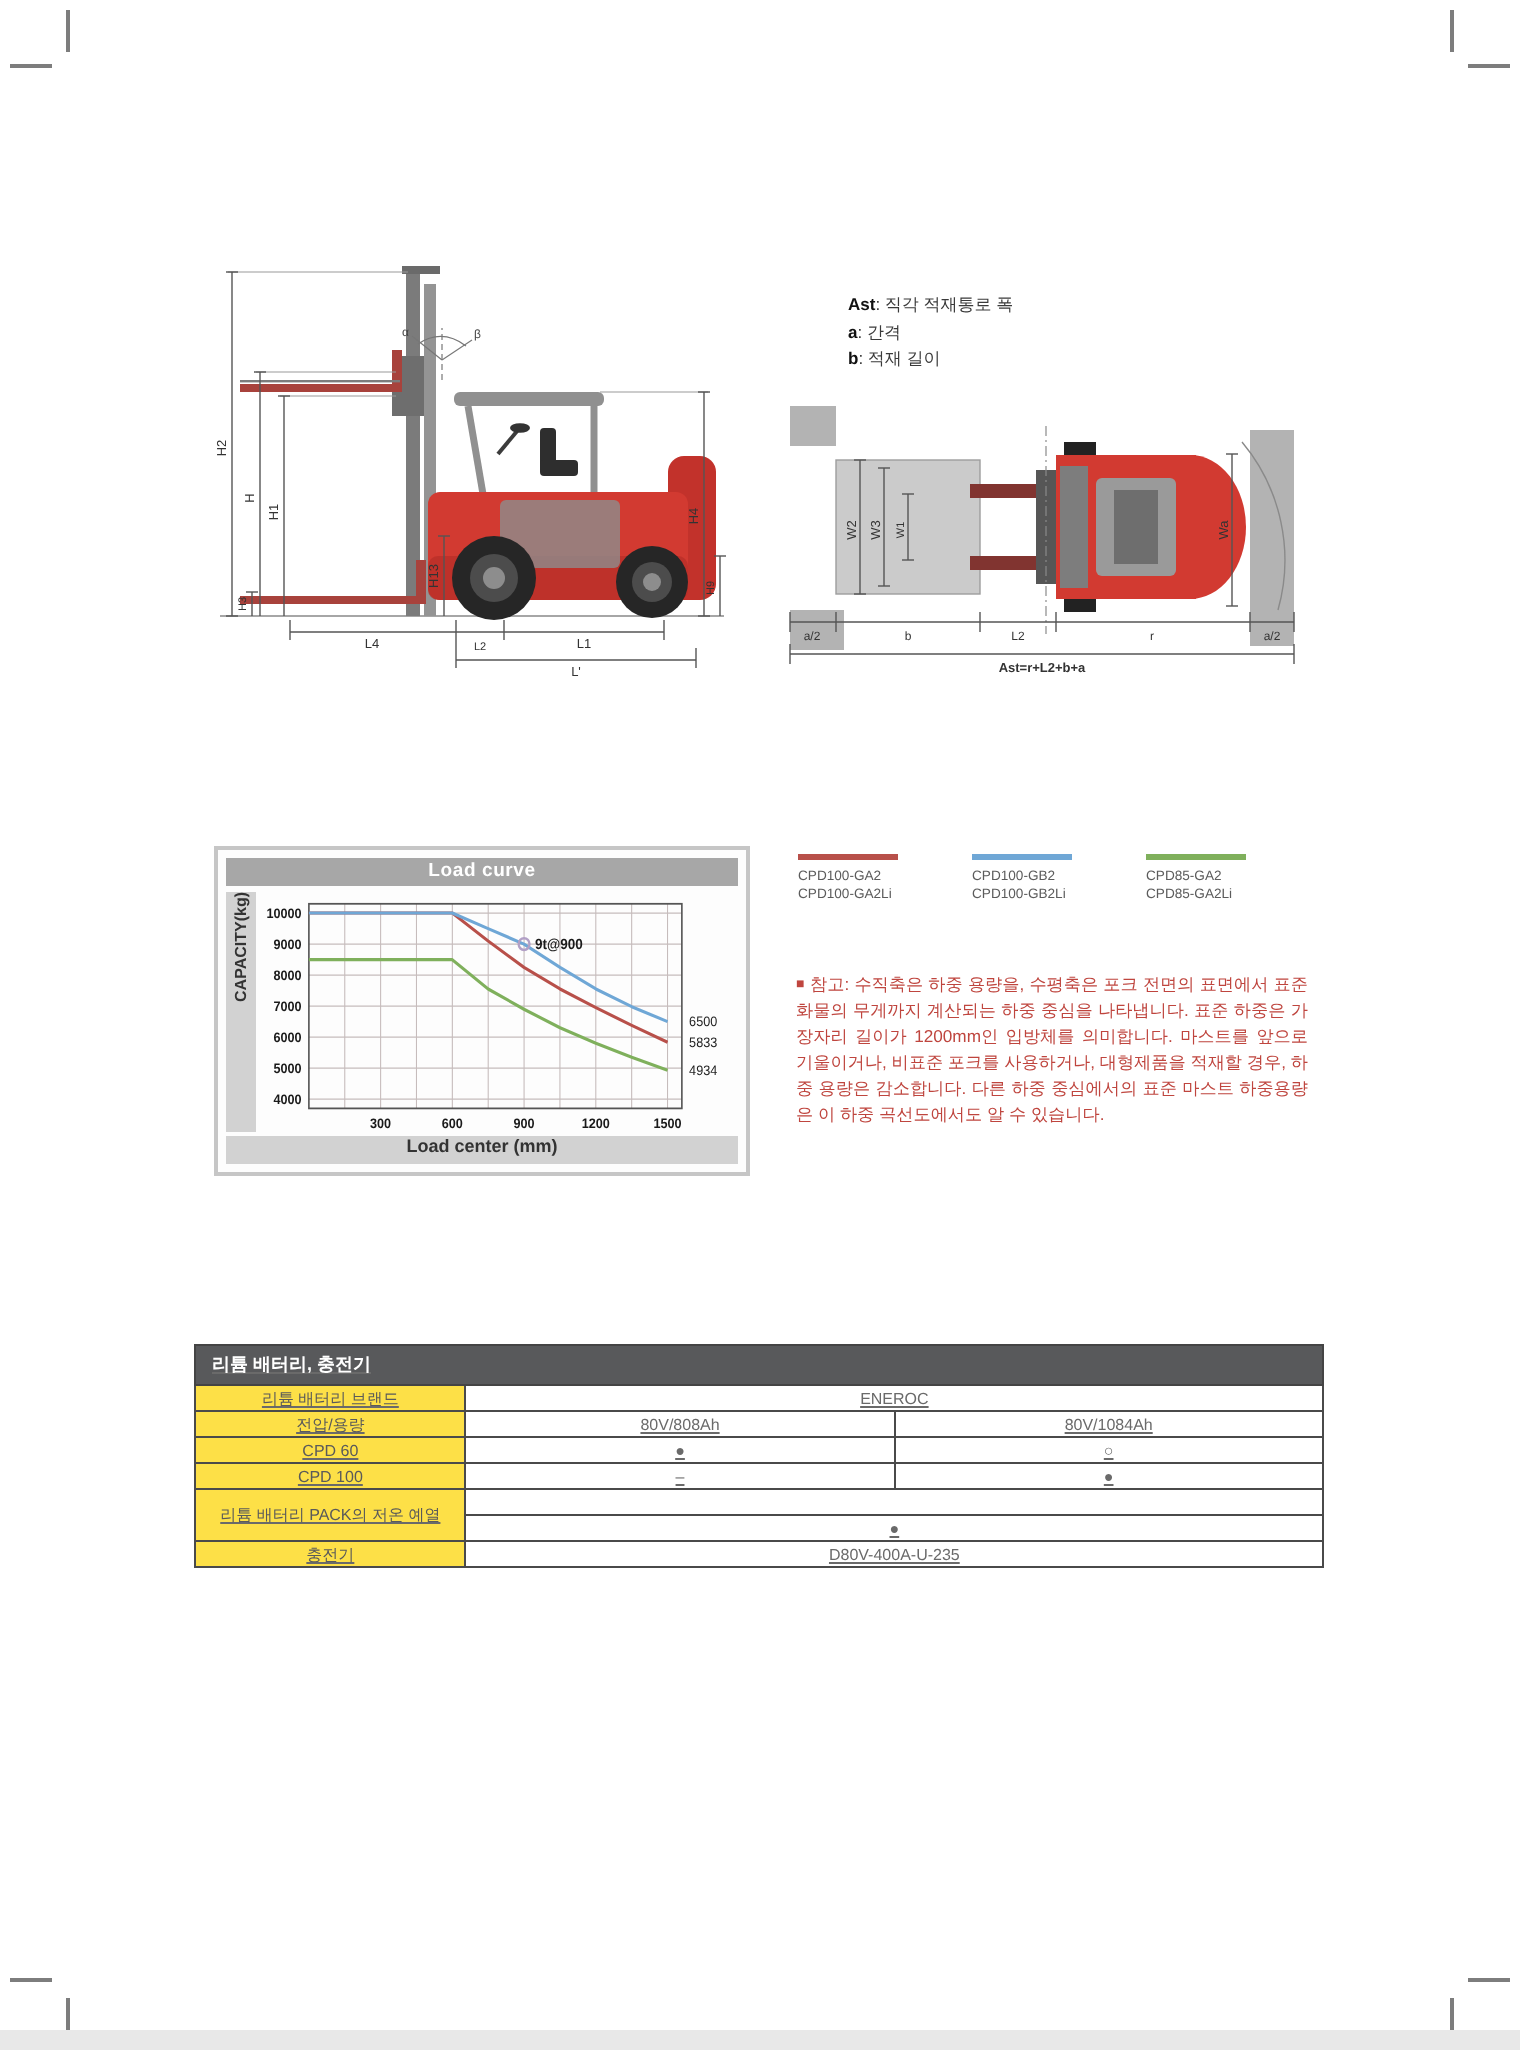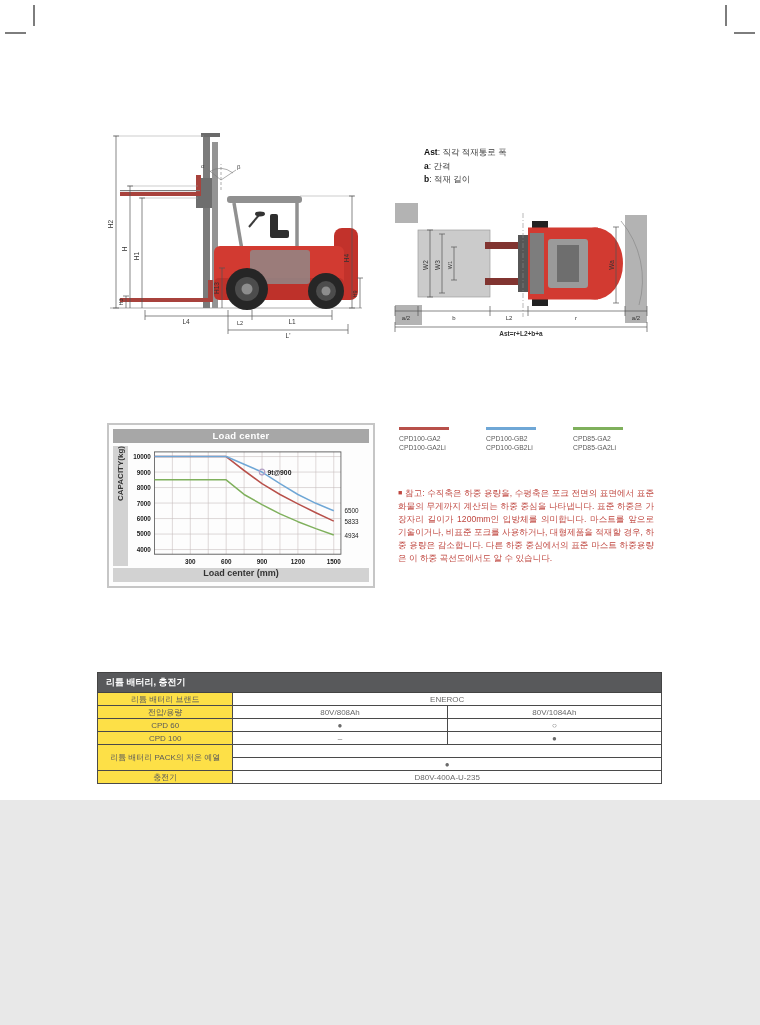--- a/index.html
+++ b/index.html
@@ -1,17 +1,17 @@
 <!DOCTYPE html>
 <html><head>
 <meta charset="utf-8">
 <style>
   html,body{margin:0;padding:0;background:#e8e8e8;}
   .page{
-    position:relative;width:760px;height:800px;background:#ffffff;
+    position:relative;width:760px;height:1015px;background:#ffffff;
     font-family:"Liberation Sans","DejaVu Sans",sans-serif;overflow:hidden;
   }
   
   .crop{position:absolute;background:#7d7d7d;}
   .crop.v{width:2px;height:21px;}
   .crop.h{width:21px;height:2px;}
 
   
   .sideview-svg{position:absolute;left:100px;top:128px;width:292px;height:212px;}
   .topview-svg{position:absolute;left:390px;top:185px;width:272px;height:160px;}
@@ -40,21 +40,21 @@
   .model-legend .swatch{width:50px;height:2.5px;margin-bottom:4px;}
   .model-legend .lbl{font-size:6.8px;color:#5c5c5c;line-height:9px;}
 
   
   .note{position:absolute;left:398px;top:486px;width:256px;font-size:8.6px;line-height:13px;
     color:#bf453e;text-align:justify;margin:0;}
   .note .bullet{font-size:7px;vertical-align:1px;}
 
   
   .battery-table{position:absolute;left:97px;top:672px;width:565px;border-collapse:collapse;
-    font-size:8px;color:#6a6a6a;table-layout:fixed;}
+    font-size:8px;color:#6a6a6a;table-layout:fixed;text-decoration:underline;}
   .battery-table th.title{background:#58595b;color:#fff;font-size:9px;font-weight:bold;
     text-align:left;padding:3px 8px;height:11px;border:1px solid #444;}
   .battery-table td{border:1px solid #4a4a4a;text-align:center;height:12px;padding:0 2px;}
   .battery-table td.lbl{background:#fde047;color:#5a5a5a;}
   .col-label{width:24%;} .col-v1{width:38%;} .col-v2{width:38%;}
 
   svg text{font-family:"Liberation Sans","DejaVu Sans",sans-serif;}
 </style>
 </head>
 <body>
@@ -238,21 +238,21 @@
       <text x="16" y="135" text-anchor="middle" font-size="6">a/2</text>
       <text x="64" y="135" text-anchor="middle" font-size="6">b</text>
       <text x="119" y="135" text-anchor="middle" font-size="6">L2</text>
       <text x="186" y="135" text-anchor="middle" font-size="6">r</text>
       <text x="246" y="135" text-anchor="middle" font-size="6">a/2</text>
       <text x="131" y="151" text-anchor="middle" font-size="6.5" font-weight="bold">Ast=r+L2+b+a</text>
     </g>
   </svg>
 
   <div class="chart-box">
-    <div class="chart-title">Load center</div>
+    <div class="chart-title">Load curve</div>
     <div class="chart-body">
       <div class="band band-left">
           <span>CAPACITY(kg)</span>
         </div>
       <div class="plot-cell">
         <svg viewBox="-27 -6 264 122" preserveAspectRatio="none">
             <line x1="19.80769230769231" y1="0" x2="19.80769230769231" y2="104" stroke="#c6bcbc" stroke-width="0.6"></line>
             <line x1="39.61538461538462" y1="0" x2="39.61538461538462" y2="104" stroke="#c6bcbc" stroke-width="0.6"></line>
             <line x1="59.42307692307692" y1="0" x2="59.42307692307692" y2="104" stroke="#c6bcbc" stroke-width="0.6"></line>
             <line x1="79.23076923076924" y1="0" x2="79.23076923076924" y2="104" stroke="#c6bcbc" stroke-width="0.6"></line>

